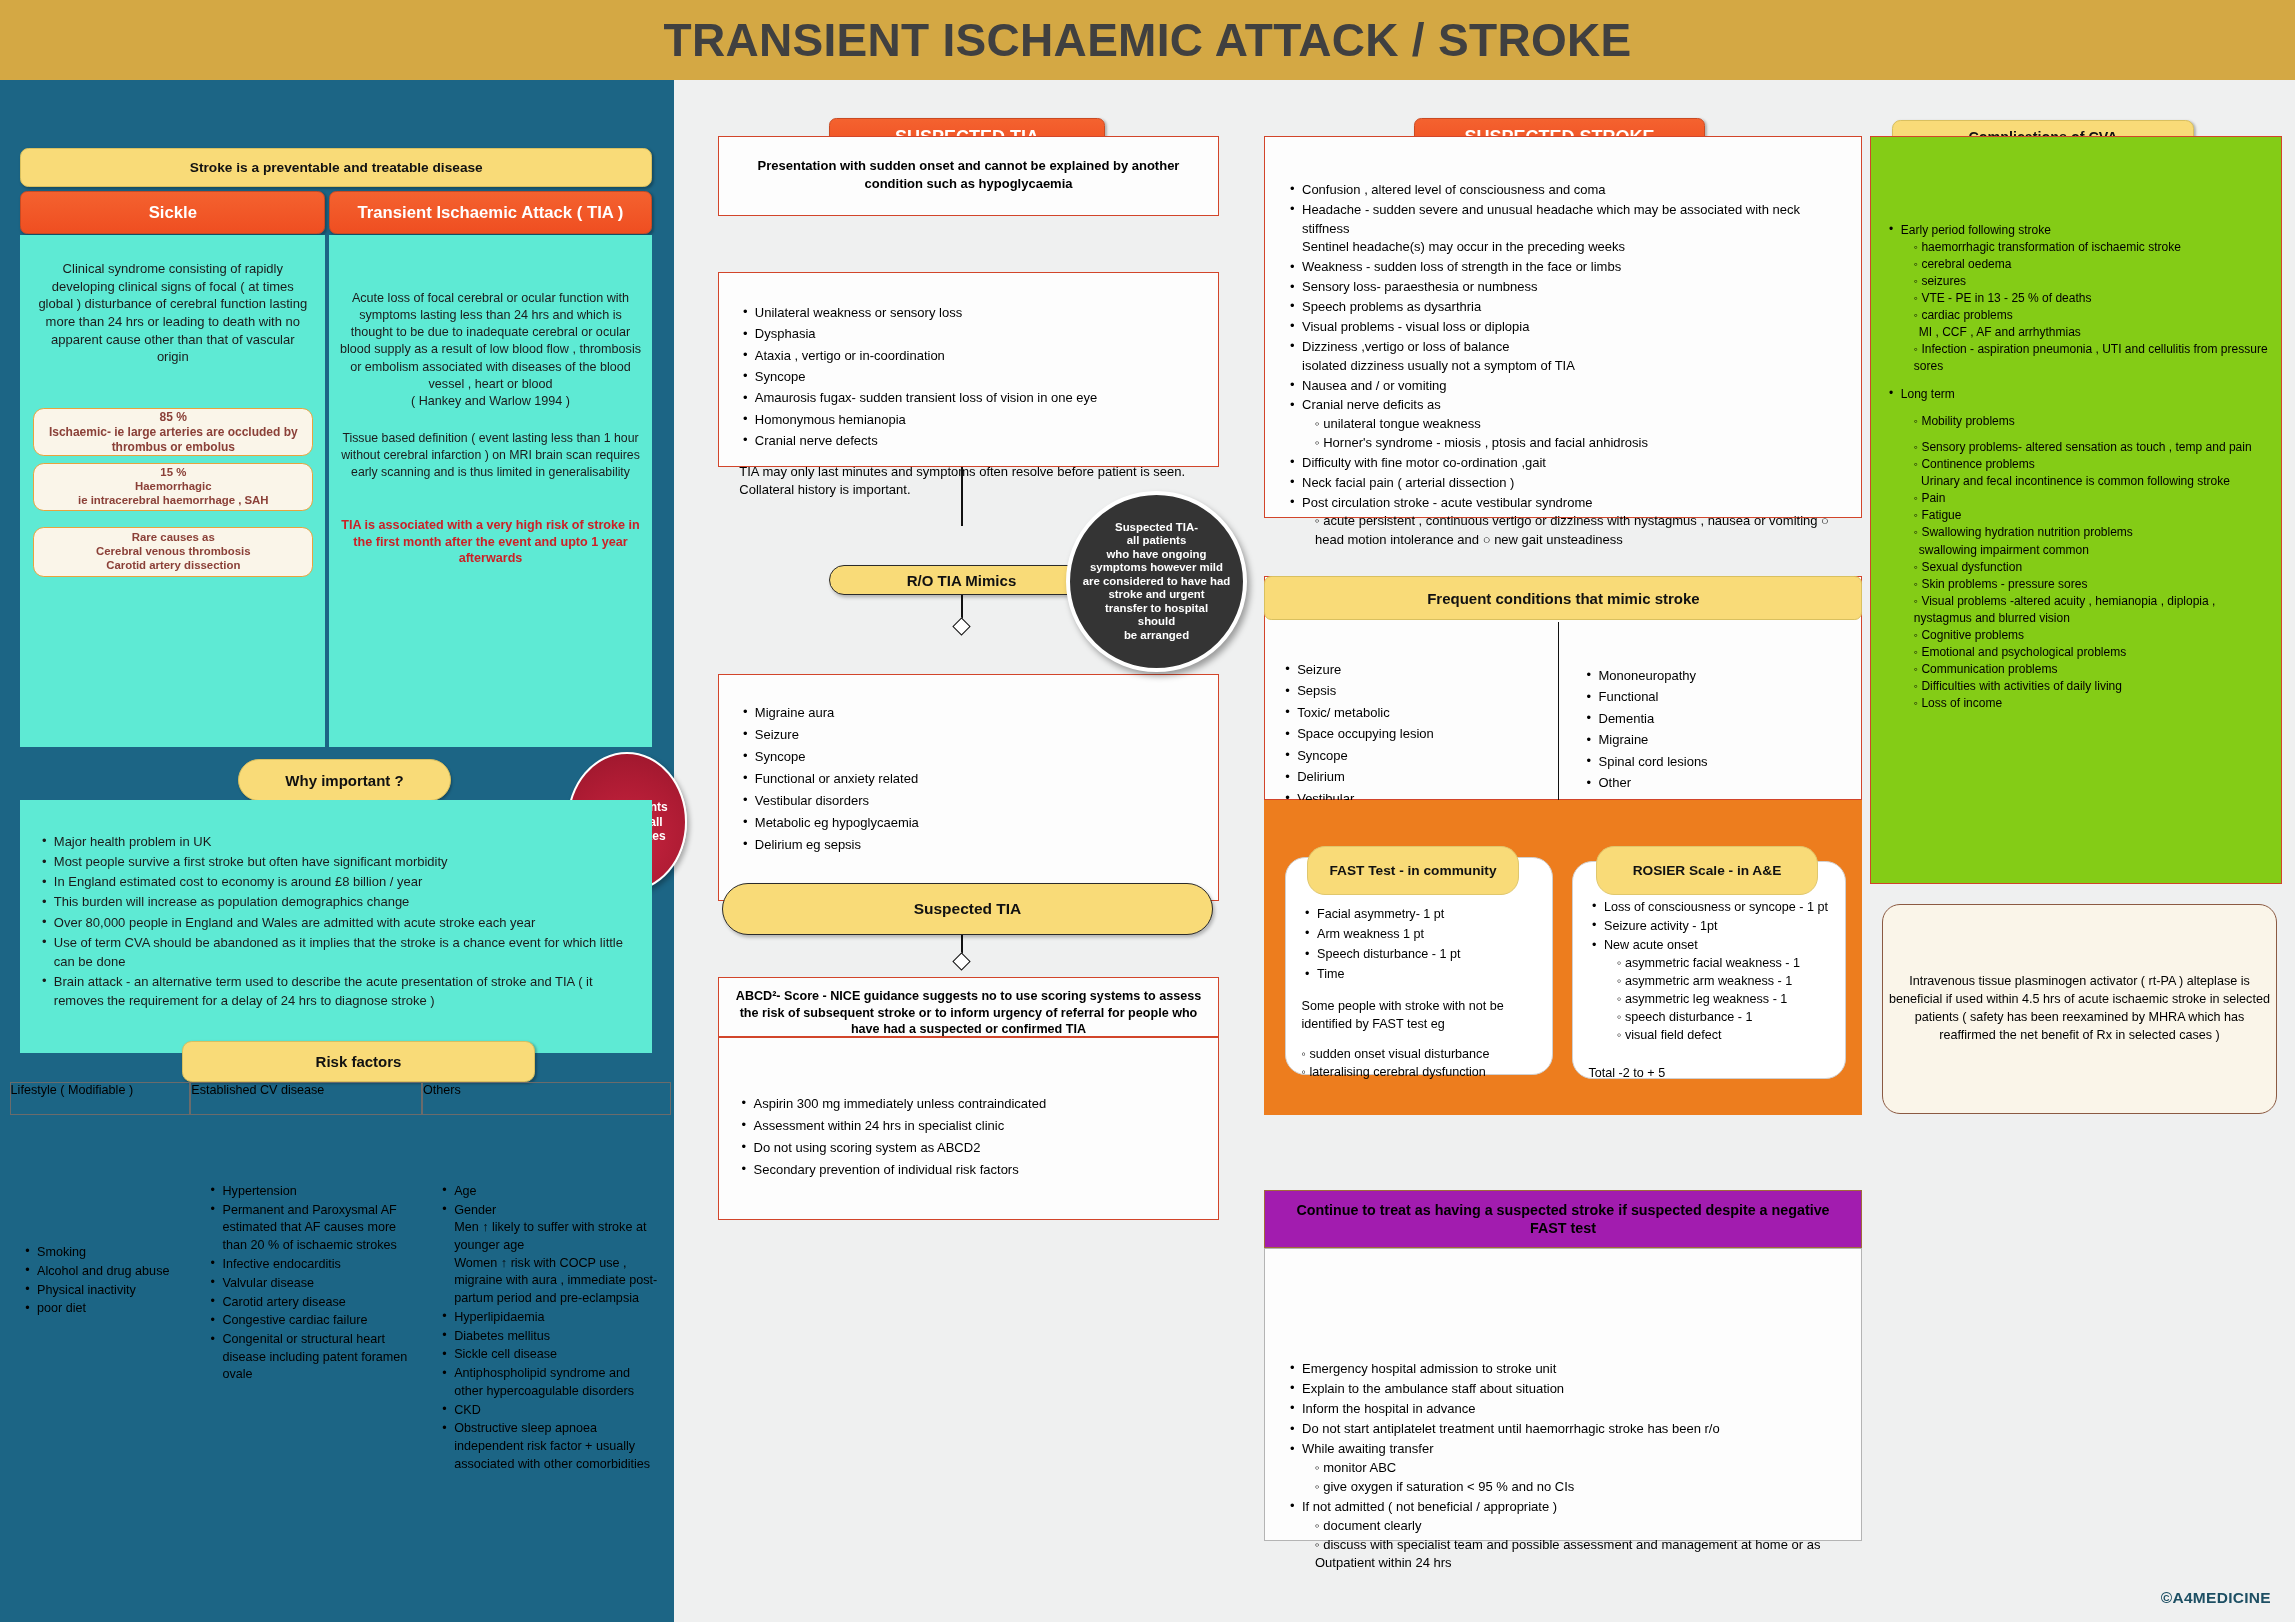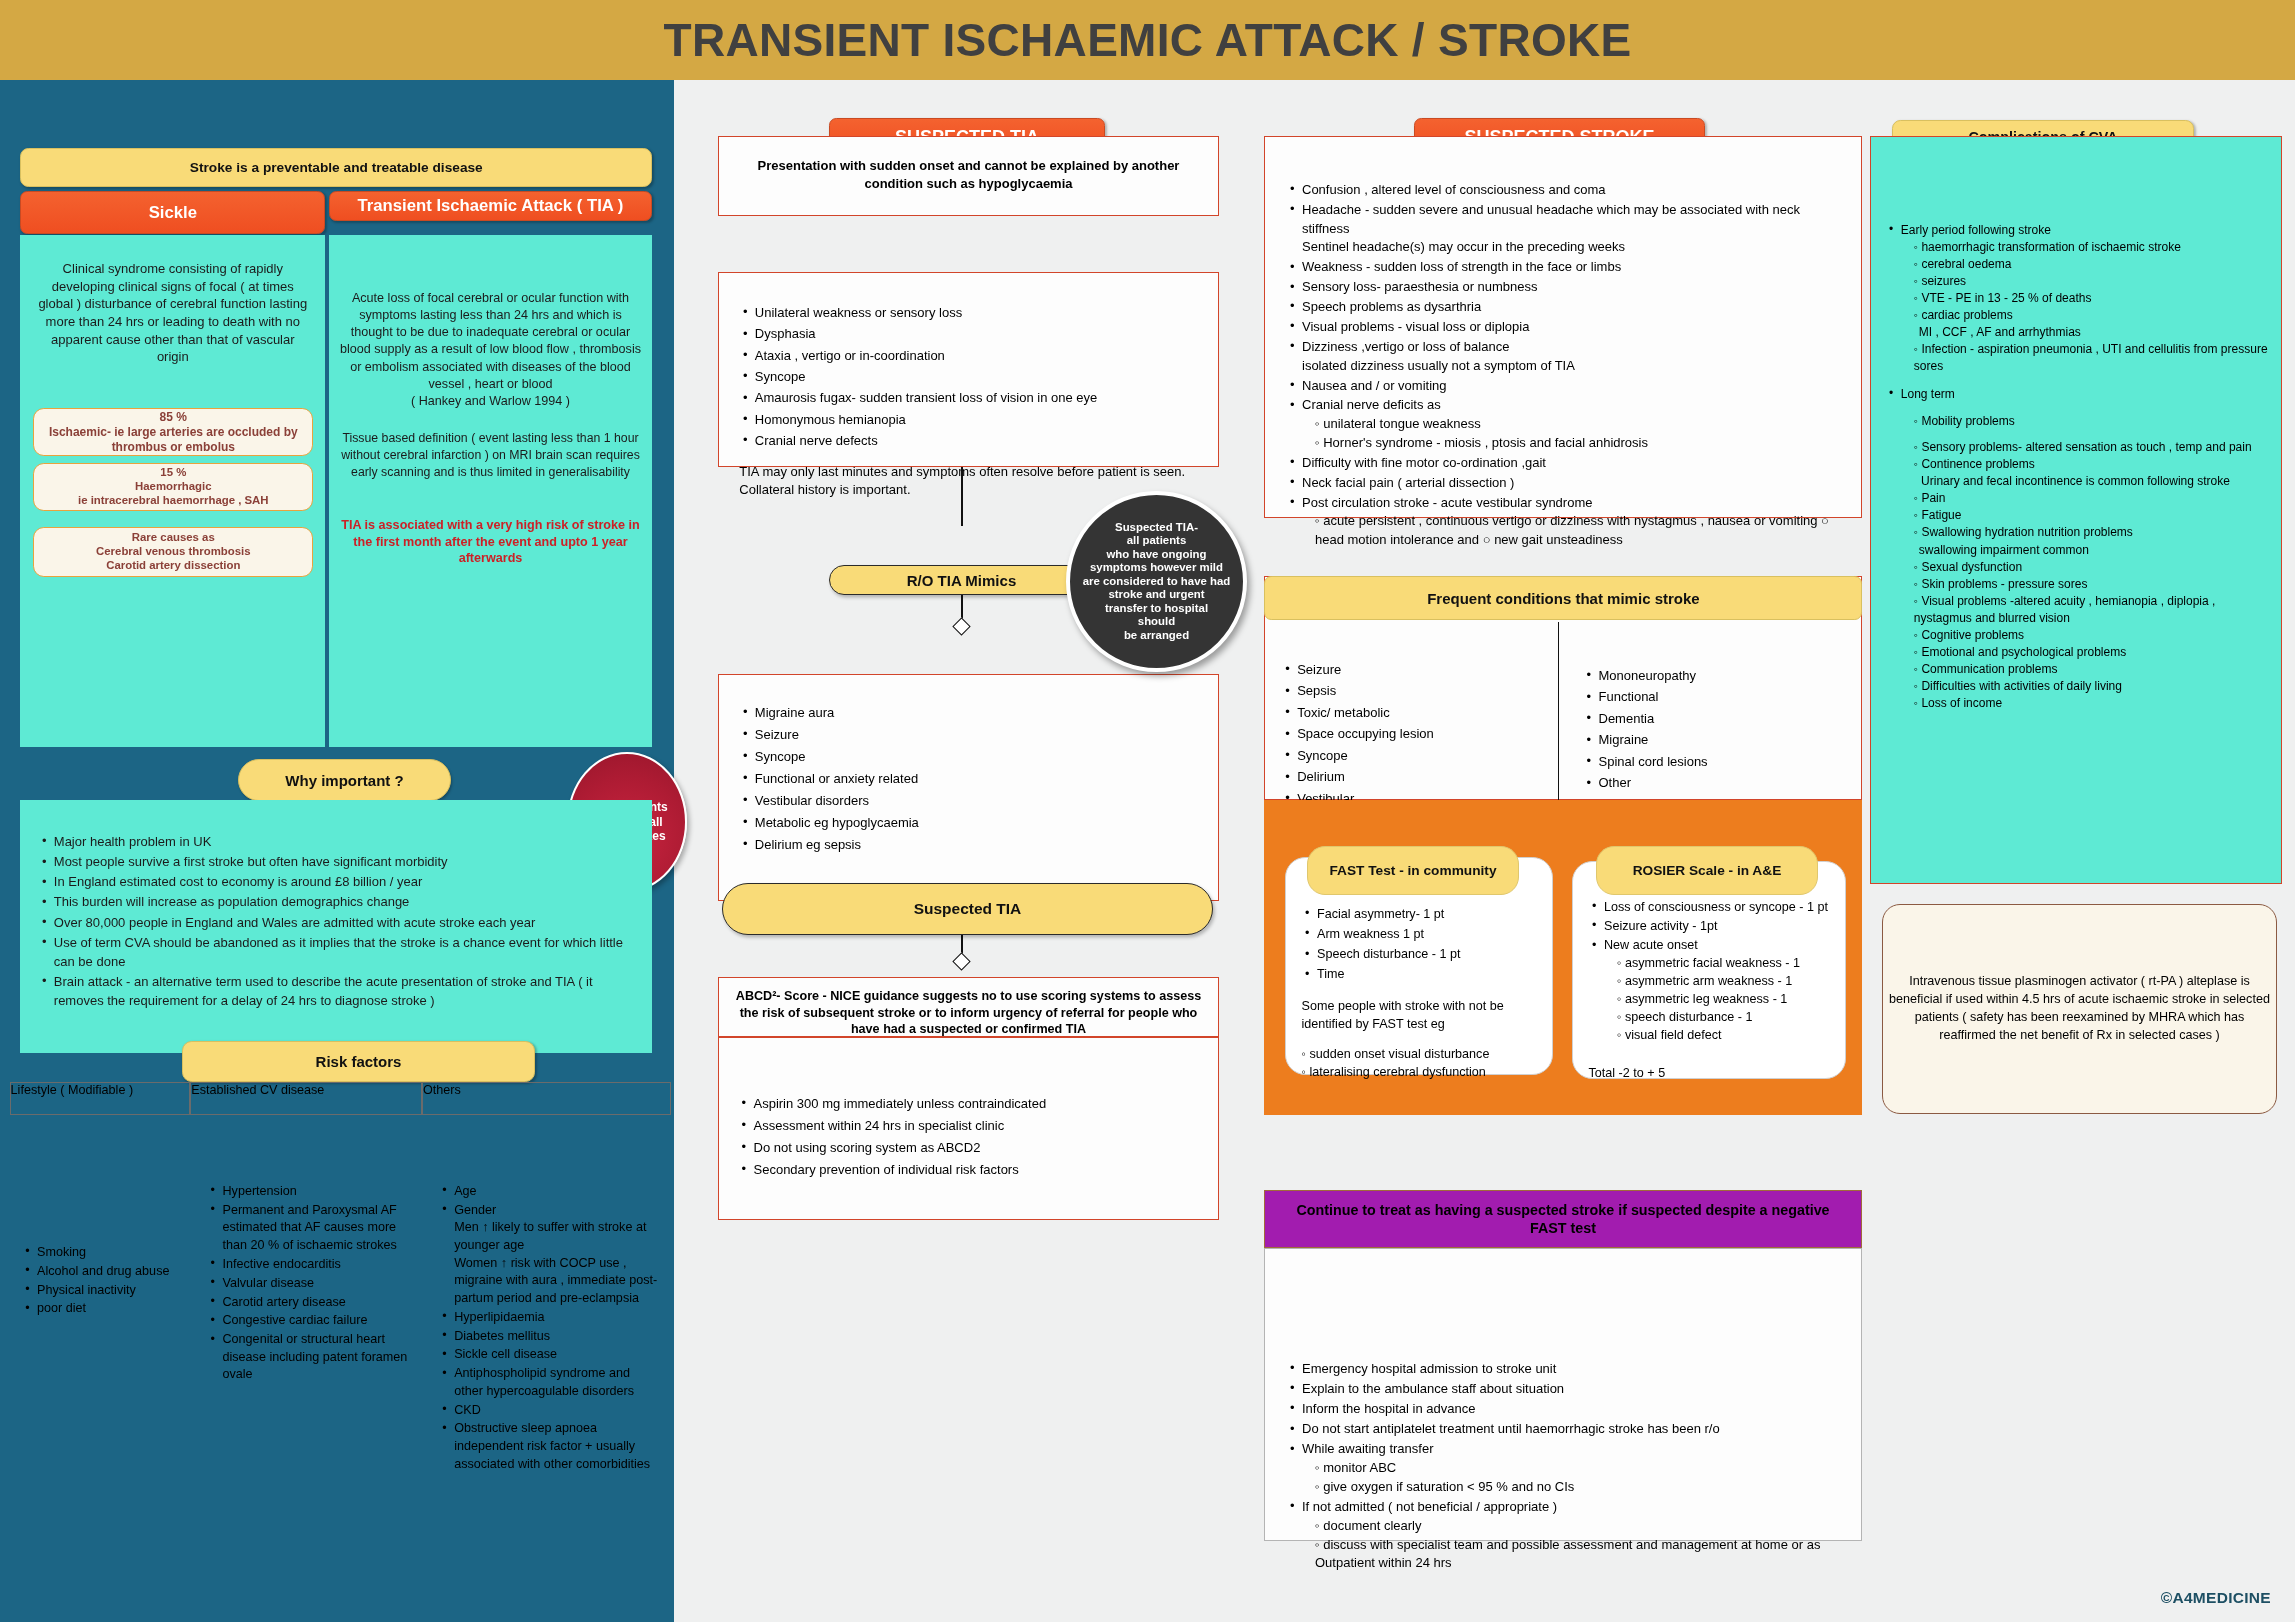--- a/index.html
+++ b/index.html
@@ -107,21 +107,21 @@
 
 <div class="blue-panel"></div>
 
 <div class="ybar" style="position:absolute;left:20.3px;top:148px;width:632px;height:39px;">
   <span style="font-size:13.7px;">Stroke is a preventable and treatable disease</span>
 </div>
 
 <div class="obar" style="position:absolute;left:20.3px;top:191px;width:305px;height:43px;">
   <span style="font-size:16.7px;">Sickle</span>
 </div>
-<div class="obar" style="position:absolute;left:329px;top:191px;width:323px;height:30px;">
+<div class="obar" style="position:absolute;left:329px;top:191px;width:323px;height:43px;">
   <span style="font-size:16.7px;">Transient Ischaemic Attack ( TIA )</span>
 </div>
 
 <div class="whitebox" style="position:absolute;left:20.3px;top:235px;width:305px;height:512px;">
   <div style="padding:25px 14.3px 0;text-align:center;font-size:13px;line-height:1.36;color:#1b1b1b;white-space:pre-line;">Clinical syndrome consisting of rapidly developing clinical signs of focal ( at times global ) disturbance of cerebral function lasting more than 24 hrs or leading to death with no apparent cause other than that of vascular origin</div>
 
   <div class="creambox" style="position:absolute;left:13px;top:173px;width:280px;height:48px;display:flex;align-items:center;justify-content:center;">
     <span style="font-size:12px;line-height:1.25;white-space:pre-line;">85 %
 Ischaemic- ie large arteries are occluded by thrombus or embolus</span>
   </div>
@@ -424,21 +424,21 @@
       <span class="sub">document clearly</span>
       <span class="sub">discuss with specialist team and possible assessment and management at home or as Outpatient within 24 hrs</span>
     </li>
   </ul>
 </div>
 
 <div class="ybar" style="position:absolute;left:1892px;top:120px;width:302px;height:33px;border-radius:8.4px;">
   <span style="font-size:14.3px;">Complications of CVA</span>
 </div>
 
-<div class="rbox" style="position:absolute;left:1870px;top:136px;width:412px;height:748px;background:#5eead4;">
+<div class="rbox" style="position:absolute;left:1870px;top:136px;width:412px;height:748px;background:#84cc16;">
   <ul class="bl" style="padding:85px 10.8px 0 14.3px;font-size:12px;line-height:1.42;">
     <li>
       <span>Early period following stroke</span>
       <span class="sub">haemorrhagic transformation of ischaemic stroke</span>
       <span class="sub">cerebral oedema</span>
       <span class="sub">seizures</span>
       <span class="sub">VTE - PE in 13 - 25 % of deaths</span>
       <span class="sub">cardiac problems</span>
       <span class="plain" style="padding-left:18px;">MI , CCF , AF and arrhythmias</span>
       <span class="sub">Infection - aspiration pneumonia , UTI and cellulitis from pressure sores</span>

